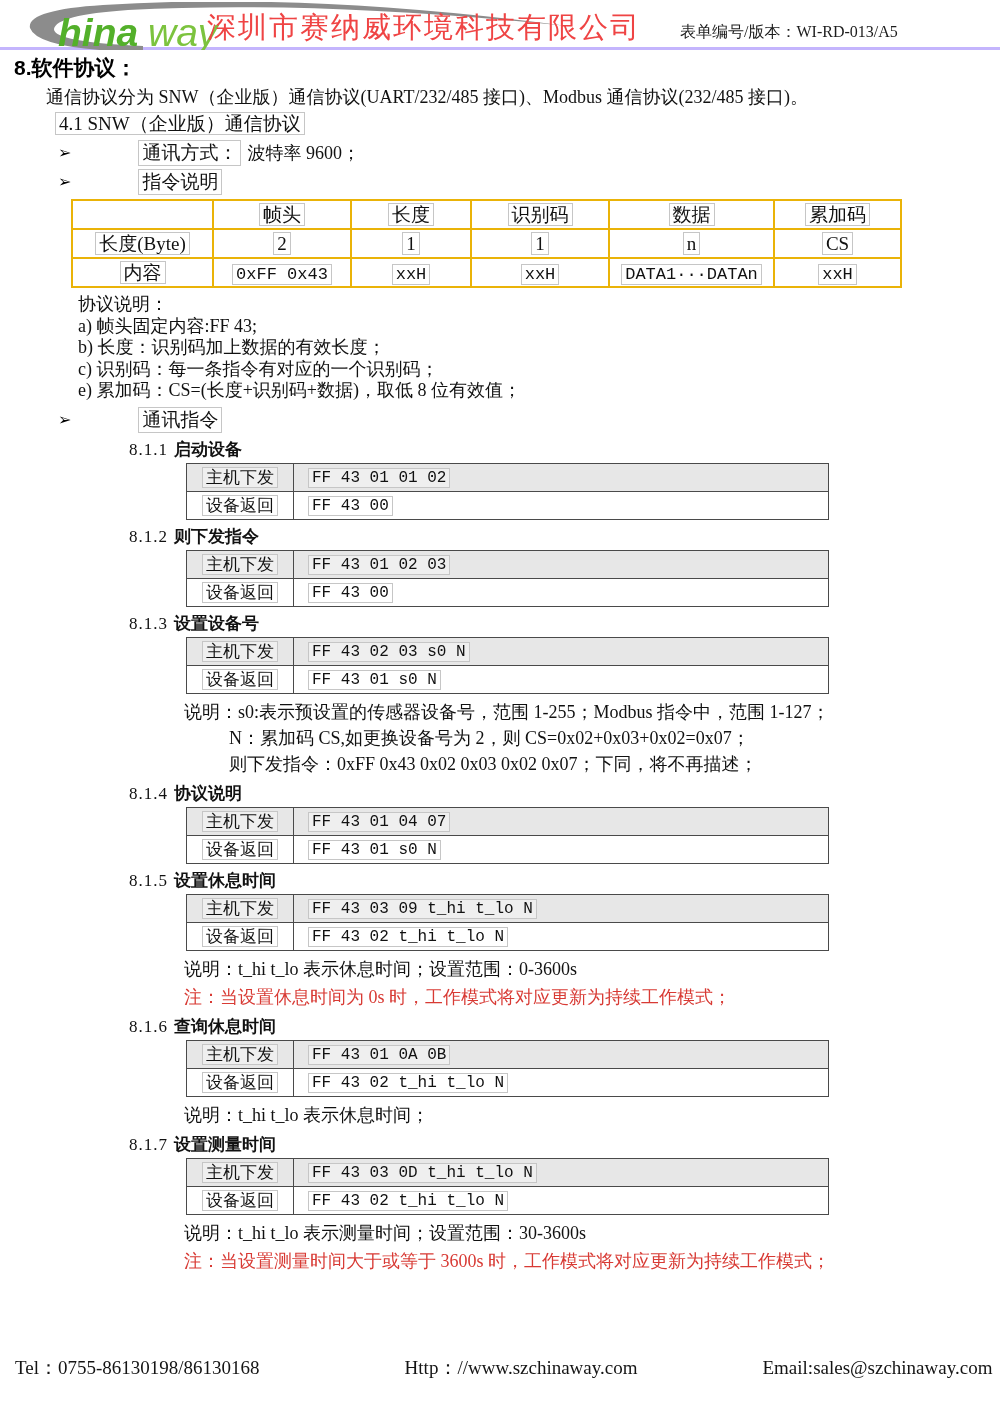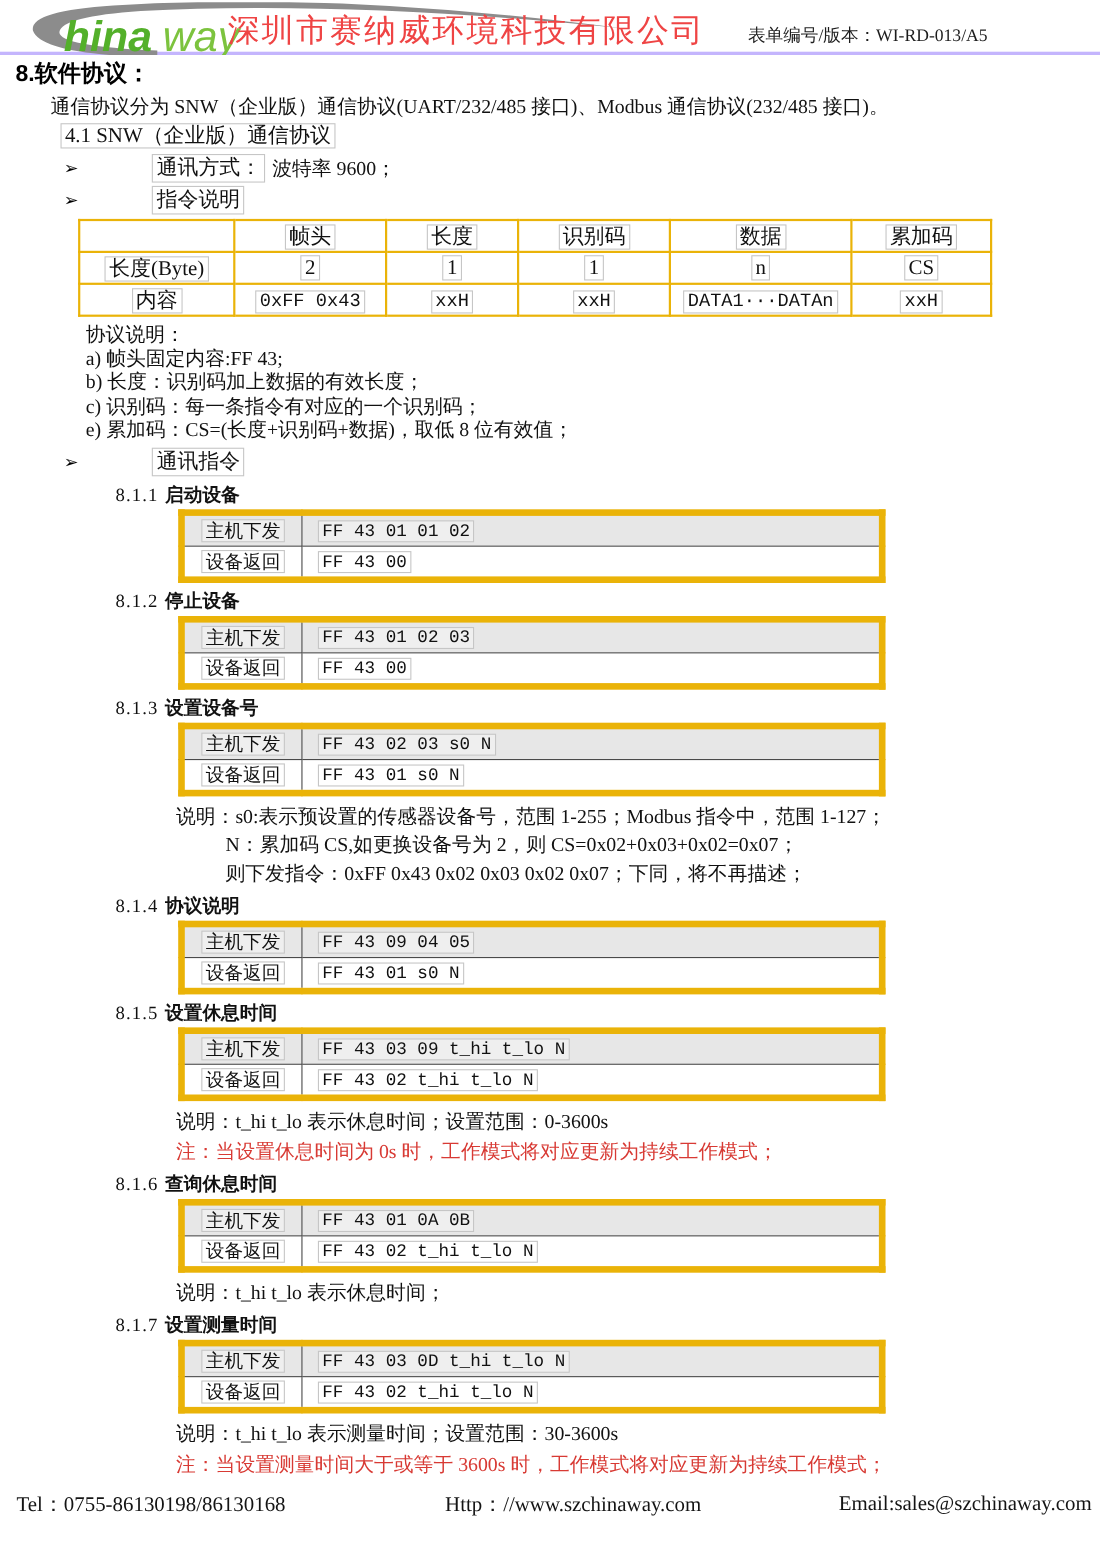--- a/index.html
+++ b/index.html
@@ -31,30 +31,30 @@
   
   .frame-table{
     margin:4px 0 0 71px;border-collapse:collapse;width:829px;table-layout:fixed;
     font-size:19px;text-align:center;
   }
   .frame-table td{border:2px solid #eab308;height:27px;padding:0;}
   .frame-table .mono{font-family:"Liberation Mono","DejaVu Sans Mono",monospace;font-size:17px;}
   
   .proto-notes{margin:6px 0 0 78px;font-size:18px;line-height:21.5px;}
   
-  .cmd{margin-top:6px;}
+  .cmd{margin-top:6px;padding-left:24px;}
   .cmd-heading{margin-left:105px;font-size:17px;line-height:21px;}
   .cmd-id{letter-spacing:1px;}
   .cmd-title{font-family:"Liberation Sans","DejaVu Sans",sans-serif;font-weight:bold;margin-left:6px;}
   .cmd-table{
     margin:3px 0 0 162px;border-collapse:collapse;width:643px;table-layout:fixed;
     font-size:17px;
   }
   .cmd-table td{border:1px solid #4a4a4a;height:27px;padding:0;}
-  .cmd-table{border:6px solid #eab308;}
+  .cmd-table{border:1px solid #eab308;}
   .cmd-table tr.gray{background:#e7e7e7;}
   .cmd-table .label-cell{width:106px;text-align:center;}
   .cmd-table .value-cell{padding-left:14px;}
   .cmd-table .mono{font-family:"Liberation Mono","DejaVu Sans Mono",monospace;font-size:16px;}
   .cmd-notes{margin:5px 0 0 160px;font-size:18px;line-height:26px;}
   .cmd-notes .indent{padding-left:45px;}
   .red-note{margin:2px 0 0 160px;font-size:18px;line-height:26px;color:#d83a34;}
   
   .footer{
     position:absolute;left:0;top:1353px;width:1000px;height:30px;
@@ -155,21 +155,21 @@
           </tr>
       <tr>
             <td class="label-cell"><span class="hl">设备返回</span></td>
             <td class="value-cell"><span class="hl mono">FF 43 00</span></td>
           </tr>
     </tbody>
       </table>
   </div>
 
   <div class="cmd">
-    <div class="cmd-heading"><span class="cmd-id">8.1.2</span><span class="cmd-title">停止设备</span></div>
+    <div class="cmd-heading"><span class="cmd-id">8.1.2</span><span class="cmd-title">则下发指令</span></div>
     <table class="cmd-table">
       <tbody>
           <tr class="gray">
             <td class="label-cell"><span class="hl">主机下发</span></td>
             <td class="value-cell"><span class="hl mono">FF 43 01 02 03</span></td>
           </tr>
       <tr>
             <td class="label-cell"><span class="hl">设备返回</span></td>
             <td class="value-cell"><span class="hl mono">FF 43 00</span></td>
           </tr>
@@ -197,21 +197,21 @@
       <div class="indent">则下发指令：0xFF 0x43 0x02 0x03 0x02 0x07；下同，将不再描述；</div>
     </div>
   </div>
 
   <div class="cmd">
     <div class="cmd-heading"><span class="cmd-id">8.1.4</span><span class="cmd-title">协议说明</span></div>
     <table class="cmd-table">
       <tbody>
           <tr class="gray">
             <td class="label-cell"><span class="hl">主机下发</span></td>
-            <td class="value-cell"><span class="hl mono">FF 43 09 04 05</span></td>
+            <td class="value-cell"><span class="hl mono">FF 43 01 04 07</span></td>
           </tr>
       <tr>
             <td class="label-cell"><span class="hl">设备返回</span></td>
             <td class="value-cell"><span class="hl mono">FF 43 01 s0 N</span></td>
           </tr>
     </tbody>
       </table>
   </div>
 
   <div class="cmd">

